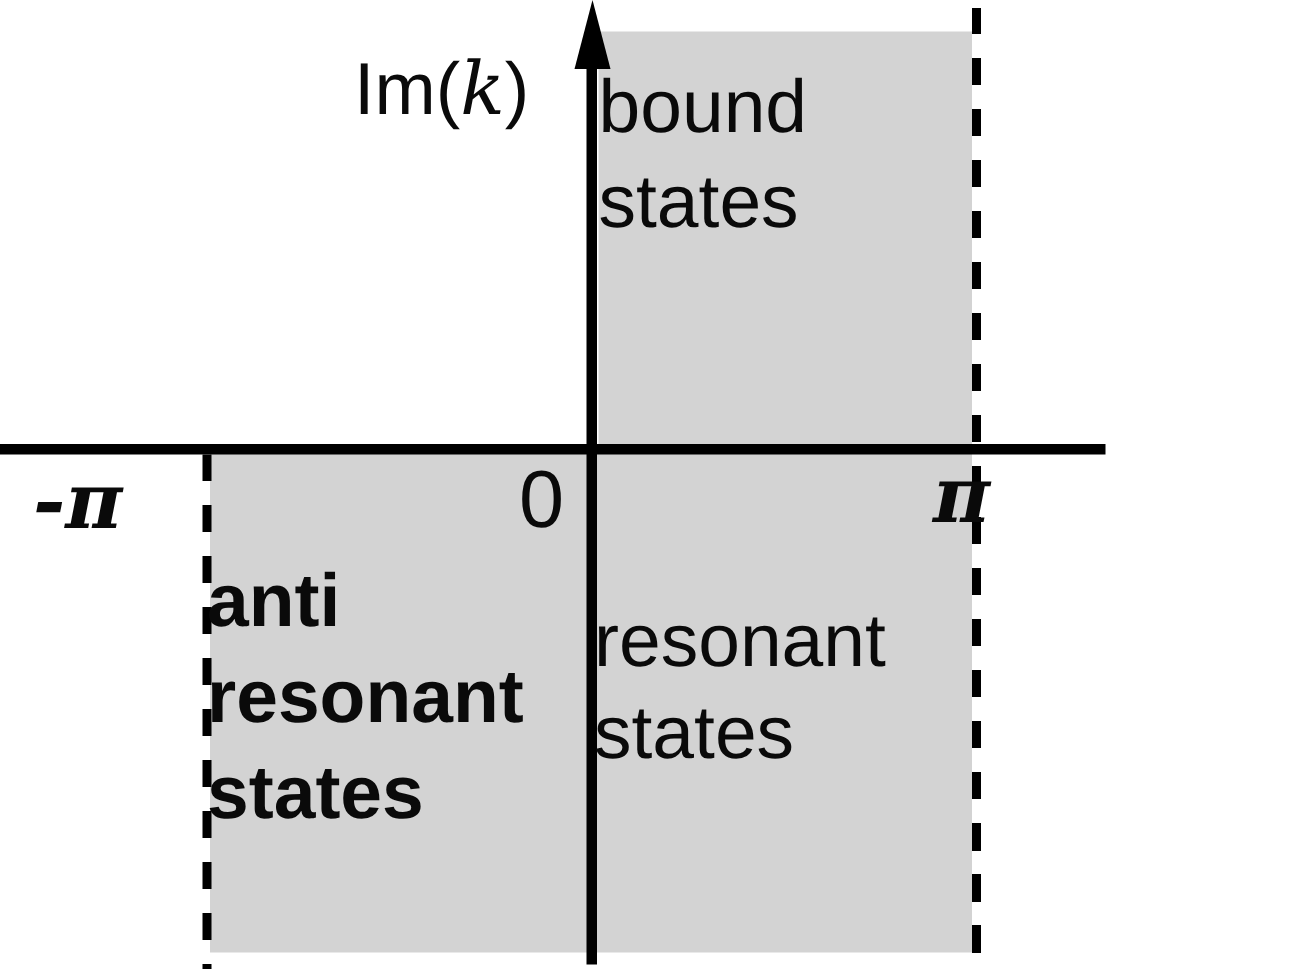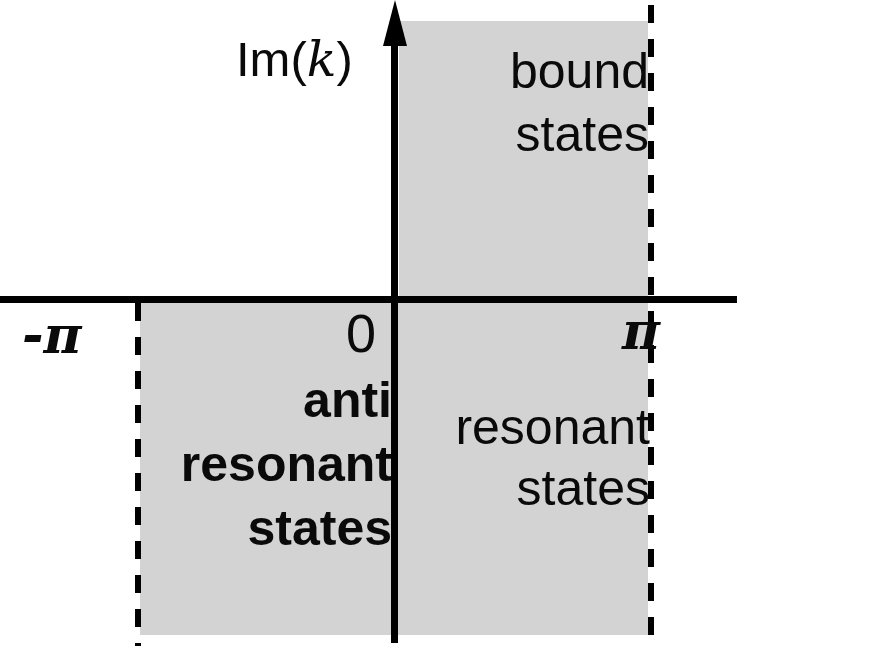--- a/index.html
+++ b/index.html
@@ -75,21 +75,21 @@
   .axis-label .math-var {
     font-family: "DejaVu Serif", serif;
     font-style: italic;
   }
   .label-im { left: 236px; top: 33px; }
   .label-re { left: 727px; top: 350px; }
   .region-label {
     position: absolute;
     font-size: 50px;
     line-height: 63px;
-    text-align: right;
+    text-align: left;
     white-space: nowrap;
   }
   .label-bound    { left: 399px; top: 40px;  width: 250px; }
   .label-antires  { left: 138px; top: 368px; width: 254px; line-height: 64px; font-weight: bold; }
   .label-res      { left: 396px; top: 397px; width: 254px; line-height: 61px; }
   .tick-label {
     position: absolute;
     font-size: 54px;
     line-height: 1;
     white-space: nowrap;

